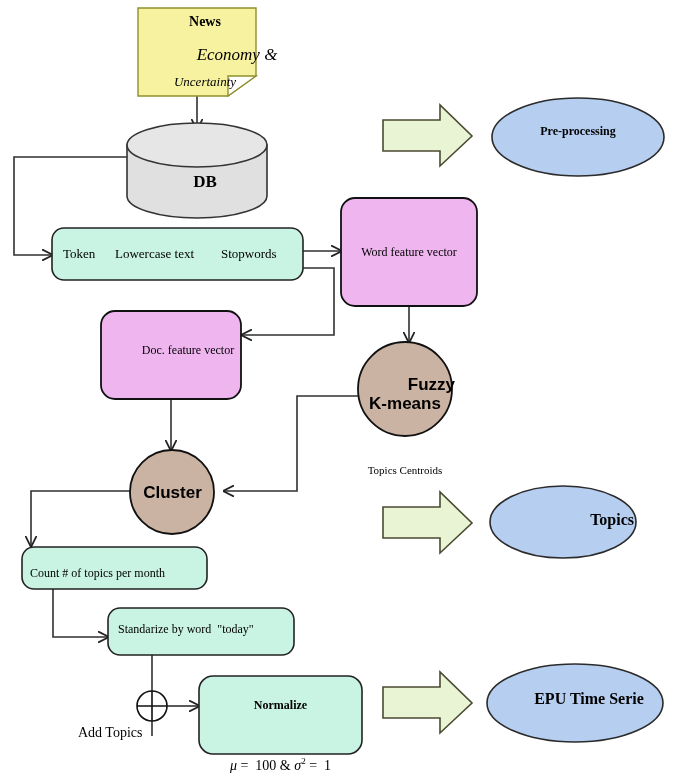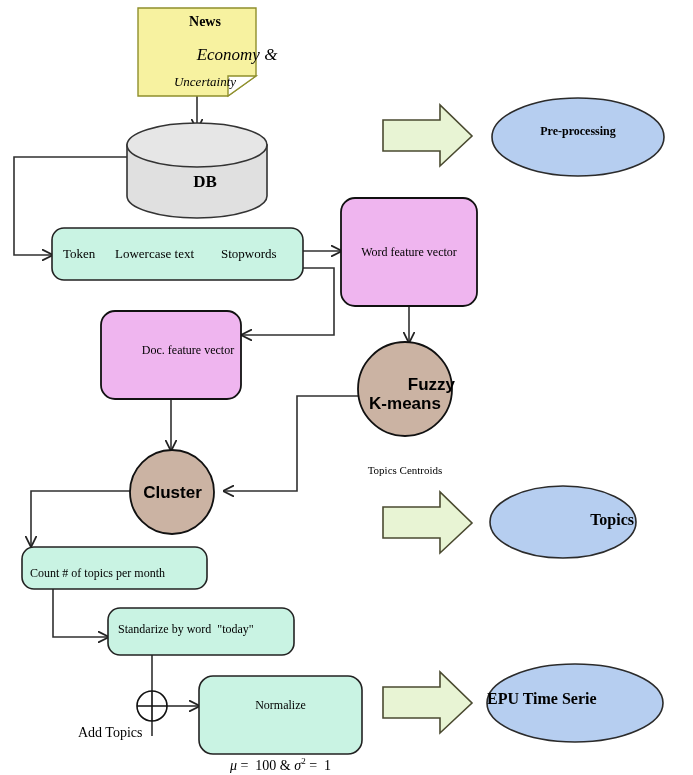--- a/index.html
+++ b/index.html
@@ -28,28 +28,28 @@
 
   #fkm-1{left:355px;top:375px;width:100px;font-size:17px;font-weight:bold;text-align:right;font-family:"Liberation Sans",sans-serif;}
   #fkm-2{left:355px;top:394px;width:100px;font-size:17px;font-weight:bold;text-align:center;font-family:"Liberation Sans",sans-serif;}
   #centroids{left:330px;top:440px;width:150px;font-size:11px;text-align:center;margin-top:24px;}
 
   #cluster-label{left:125px;top:483px;width:95px;font-size:17px;font-weight:bold;text-align:center;font-family:"Liberation Sans",sans-serif;}
 
   #count-label{left:30px;top:566px;font-size:12px;}
   #std-label{left:118px;top:622px;font-size:12px;}
   #addtopics-label{left:78px;top:725px;font-size:14px;}
-  #norm-l1{left:203px;top:698px;width:155px;font-size:12px;text-align:center;}
+  #norm-l1{left:203px;top:698px;width:155px;font-size:12px;text-align:center;font-weight:bold;}
   #norm-l2{left:203px;top:756px;width:155px;font-size:14px;text-align:center;}
   #norm-l2 .it{font-style:italic;}
   #norm-l2 sup{font-size:9px;}
 
   #pre-label{left:492px;top:124px;width:172px;font-size:12px;font-weight:bold;text-align:center;}
   #topics-label{left:492px;top:511px;width:142px;font-size:16px;font-weight:bold;text-align:right;}
-  #epu-label{left:487px;top:690px;width:204px;font-size:16px;font-weight:bold;text-align:left;}
+  #epu-label{left:487px;top:690px;width:204px;font-size:16px;font-weight:bold;text-align:center;}
 </style>
 </head>
 <body>
 
 <svg id="canvas" viewBox="0 0 693 775" xmlns="http://www.w3.org/2000/svg">
   <defs>
     <marker id="ah" viewBox="0 0 10 10" refX="9" refY="5" markerWidth="7" markerHeight="7" orient="auto-start-reverse">
       <path d="M 0 0 L 10 5 L 0 10" fill="none" stroke="#222" stroke-width="1.6"></path>
     </marker>
   </defs>

